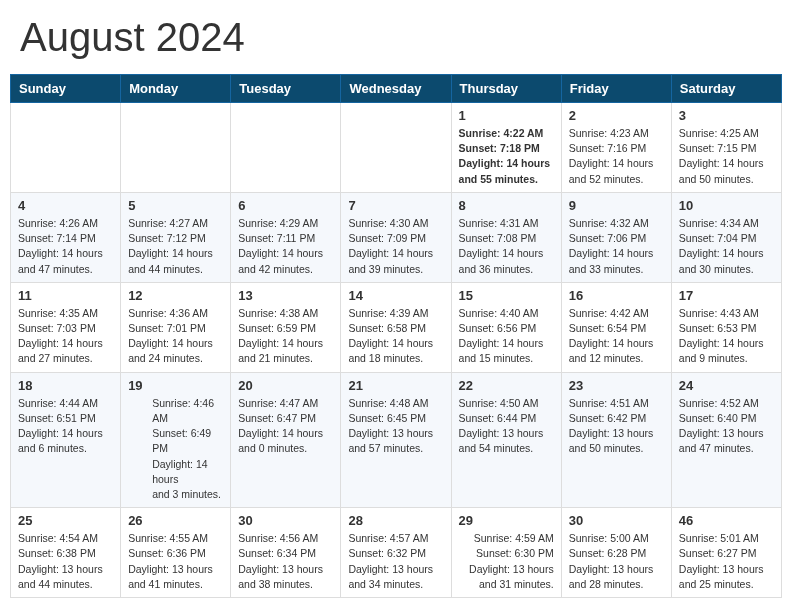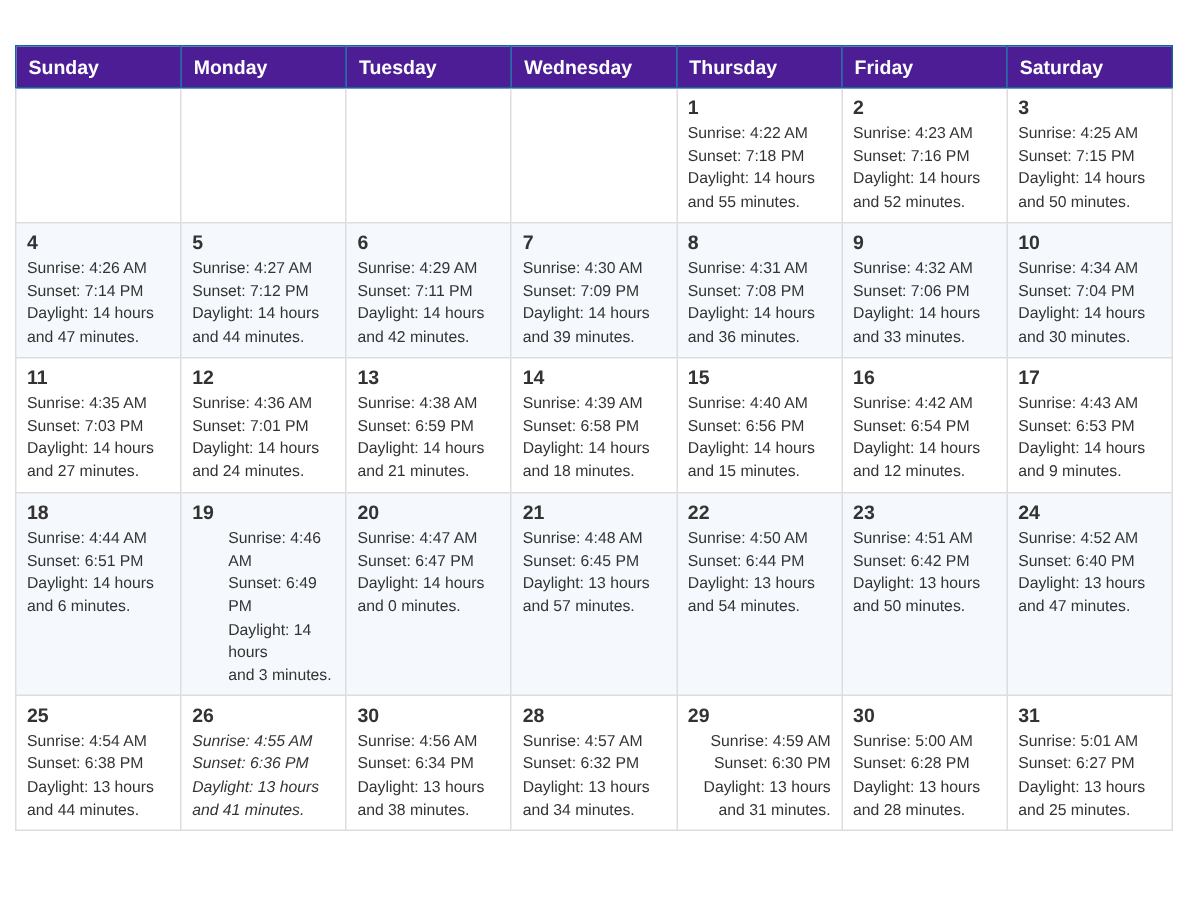--- a/index.html
+++ b/index.html
@@ -36,21 +36,21 @@
     .location {
       font-size: 18px;
       color: #555;
     }
     .calendar {
       width: 100%;
       border-collapse: collapse;
       border: 1px solid #ccc;
     }
     .calendar th {
-      background-color: #4c1d95;
+      background-color: #0c4a6e;
       color: white;
       text-align: left;
       padding: 6px 8px;
       font-size: 13px;
       border: 1px solid #1565a0;
     }
     .calendar td {
       vertical-align: top;
       padding: 5px 7px;
       border: 1px solid #ddd;
@@ -88,20 +88,21 @@
       border-left: 14px solid #1a6faf;
       margin-left: 2px;
       vertical-align: middle;
     }
   </style>
 </head>
 <body>
 
 <div class="header">
   <div class="title-section">
+    <div class="month-year">August 2024</div>
   </div>
 </div>
 
 <table class="calendar">
   <thead>
     <tr>
       <th>Sunday</th>
       <th>Monday</th>
       <th>Tuesday</th>
       <th>Wednesday</th>
@@ -111,21 +112,21 @@
     </tr>
   </thead>
   <tbody id="calendar-body">
   <tr>
         <td class="empty-cell"></td>
         <td class="empty-cell"></td>
         <td class="empty-cell"></td>
         <td class="empty-cell"></td>
         <td>
           <div class="day-number">1</div>
-          <div class="day-info" style="white-space: pre-line;">Sunrise: 4:22 AM
+          <div class="day-info" style="white-space: pre-line; font-weight: bold;">Sunrise: 4:22 AM
 Sunset: 7:18 PM
 Daylight: 14 hours
 and 55 minutes.</div>
         </td>
         <td>
           <div class="day-number">2</div>
           <div class="day-info" style="white-space: pre-line;">Sunrise: 4:23 AM
 Sunset: 7:16 PM
 Daylight: 14 hours
 and 52 minutes.</div>
@@ -294,21 +295,21 @@
       <tr>
         <td>
           <div class="day-number">25</div>
           <div class="day-info" style="white-space: pre-line;">Sunrise: 4:54 AM
 Sunset: 6:38 PM
 Daylight: 13 hours
 and 44 minutes.</div>
         </td>
         <td>
           <div class="day-number">26</div>
-          <div class="day-info" style="white-space: pre-line; font-style: italic;">Sunrise: 4:55 AM
+          <div class="day-info" style="white-space: pre-line;">Sunrise: 4:55 AM
 Sunset: 6:36 PM
 Daylight: 13 hours
 and 41 minutes.</div>
         </td>
         <td>
           <div class="day-number">30</div>
           <div class="day-info" style="white-space: pre-line;">Sunrise: 4:56 AM
 Sunset: 6:34 PM
 Daylight: 13 hours
 and 38 minutes.</div>
@@ -328,21 +329,21 @@
 and 31 minutes.</div>
         </td>
         <td>
           <div class="day-number">30</div>
           <div class="day-info" style="white-space: pre-line;">Sunrise: 5:00 AM
 Sunset: 6:28 PM
 Daylight: 13 hours
 and 28 minutes.</div>
         </td>
         <td>
-          <div class="day-number">31</div>
+          <div class="day-number">46</div>
           <div class="day-info" style="white-space: pre-line;">Sunrise: 5:01 AM
 Sunset: 6:27 PM
 Daylight: 13 hours
 and 25 minutes.</div>
         </td>
       </tr>
     </tbody>
 </table>
 
 </body></html>

